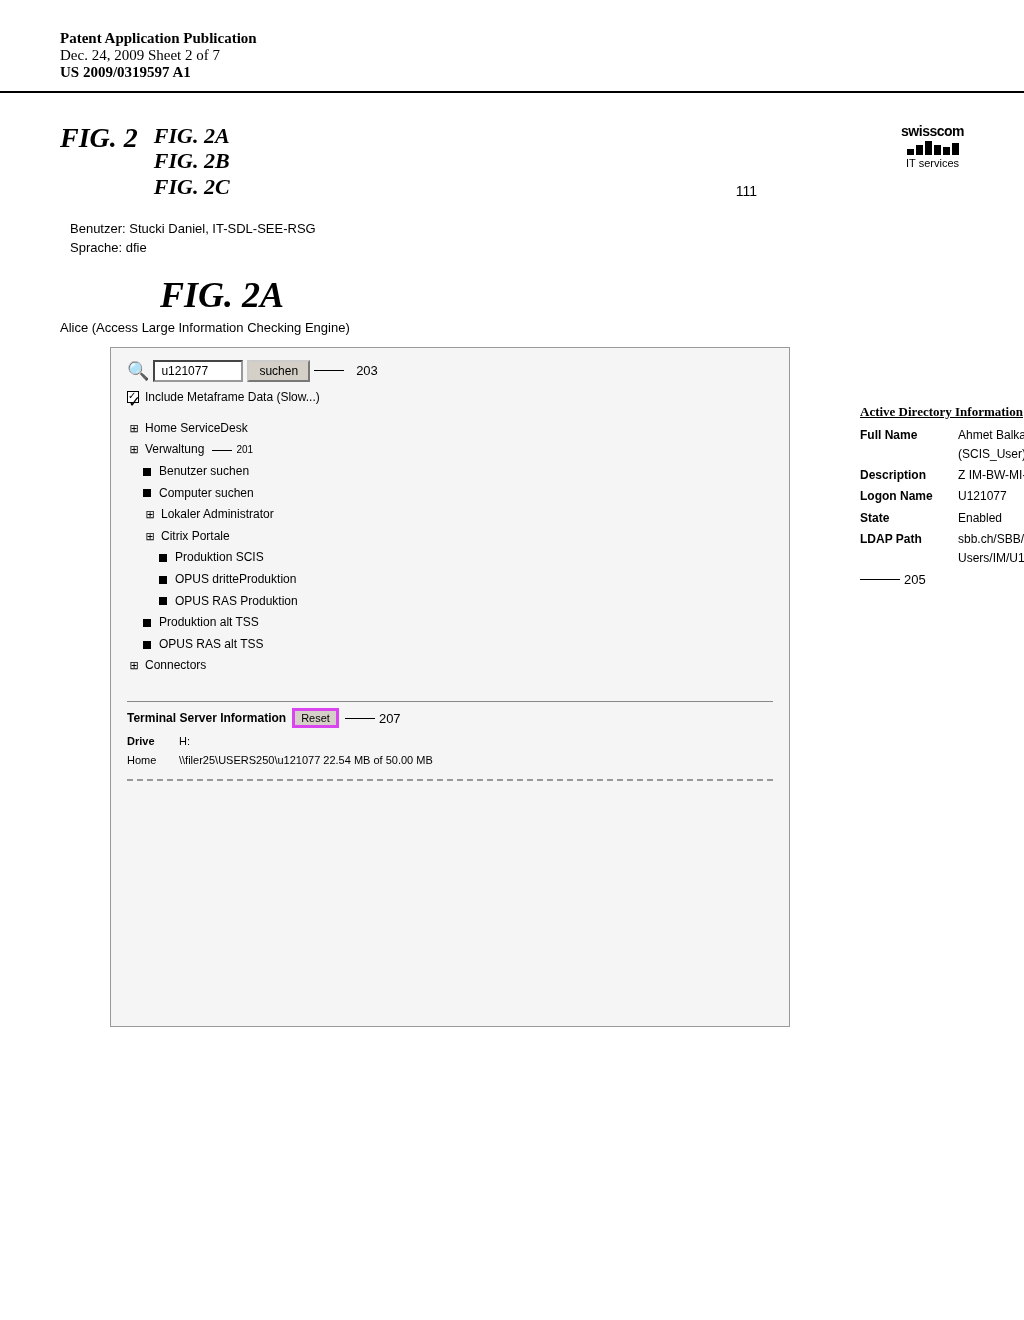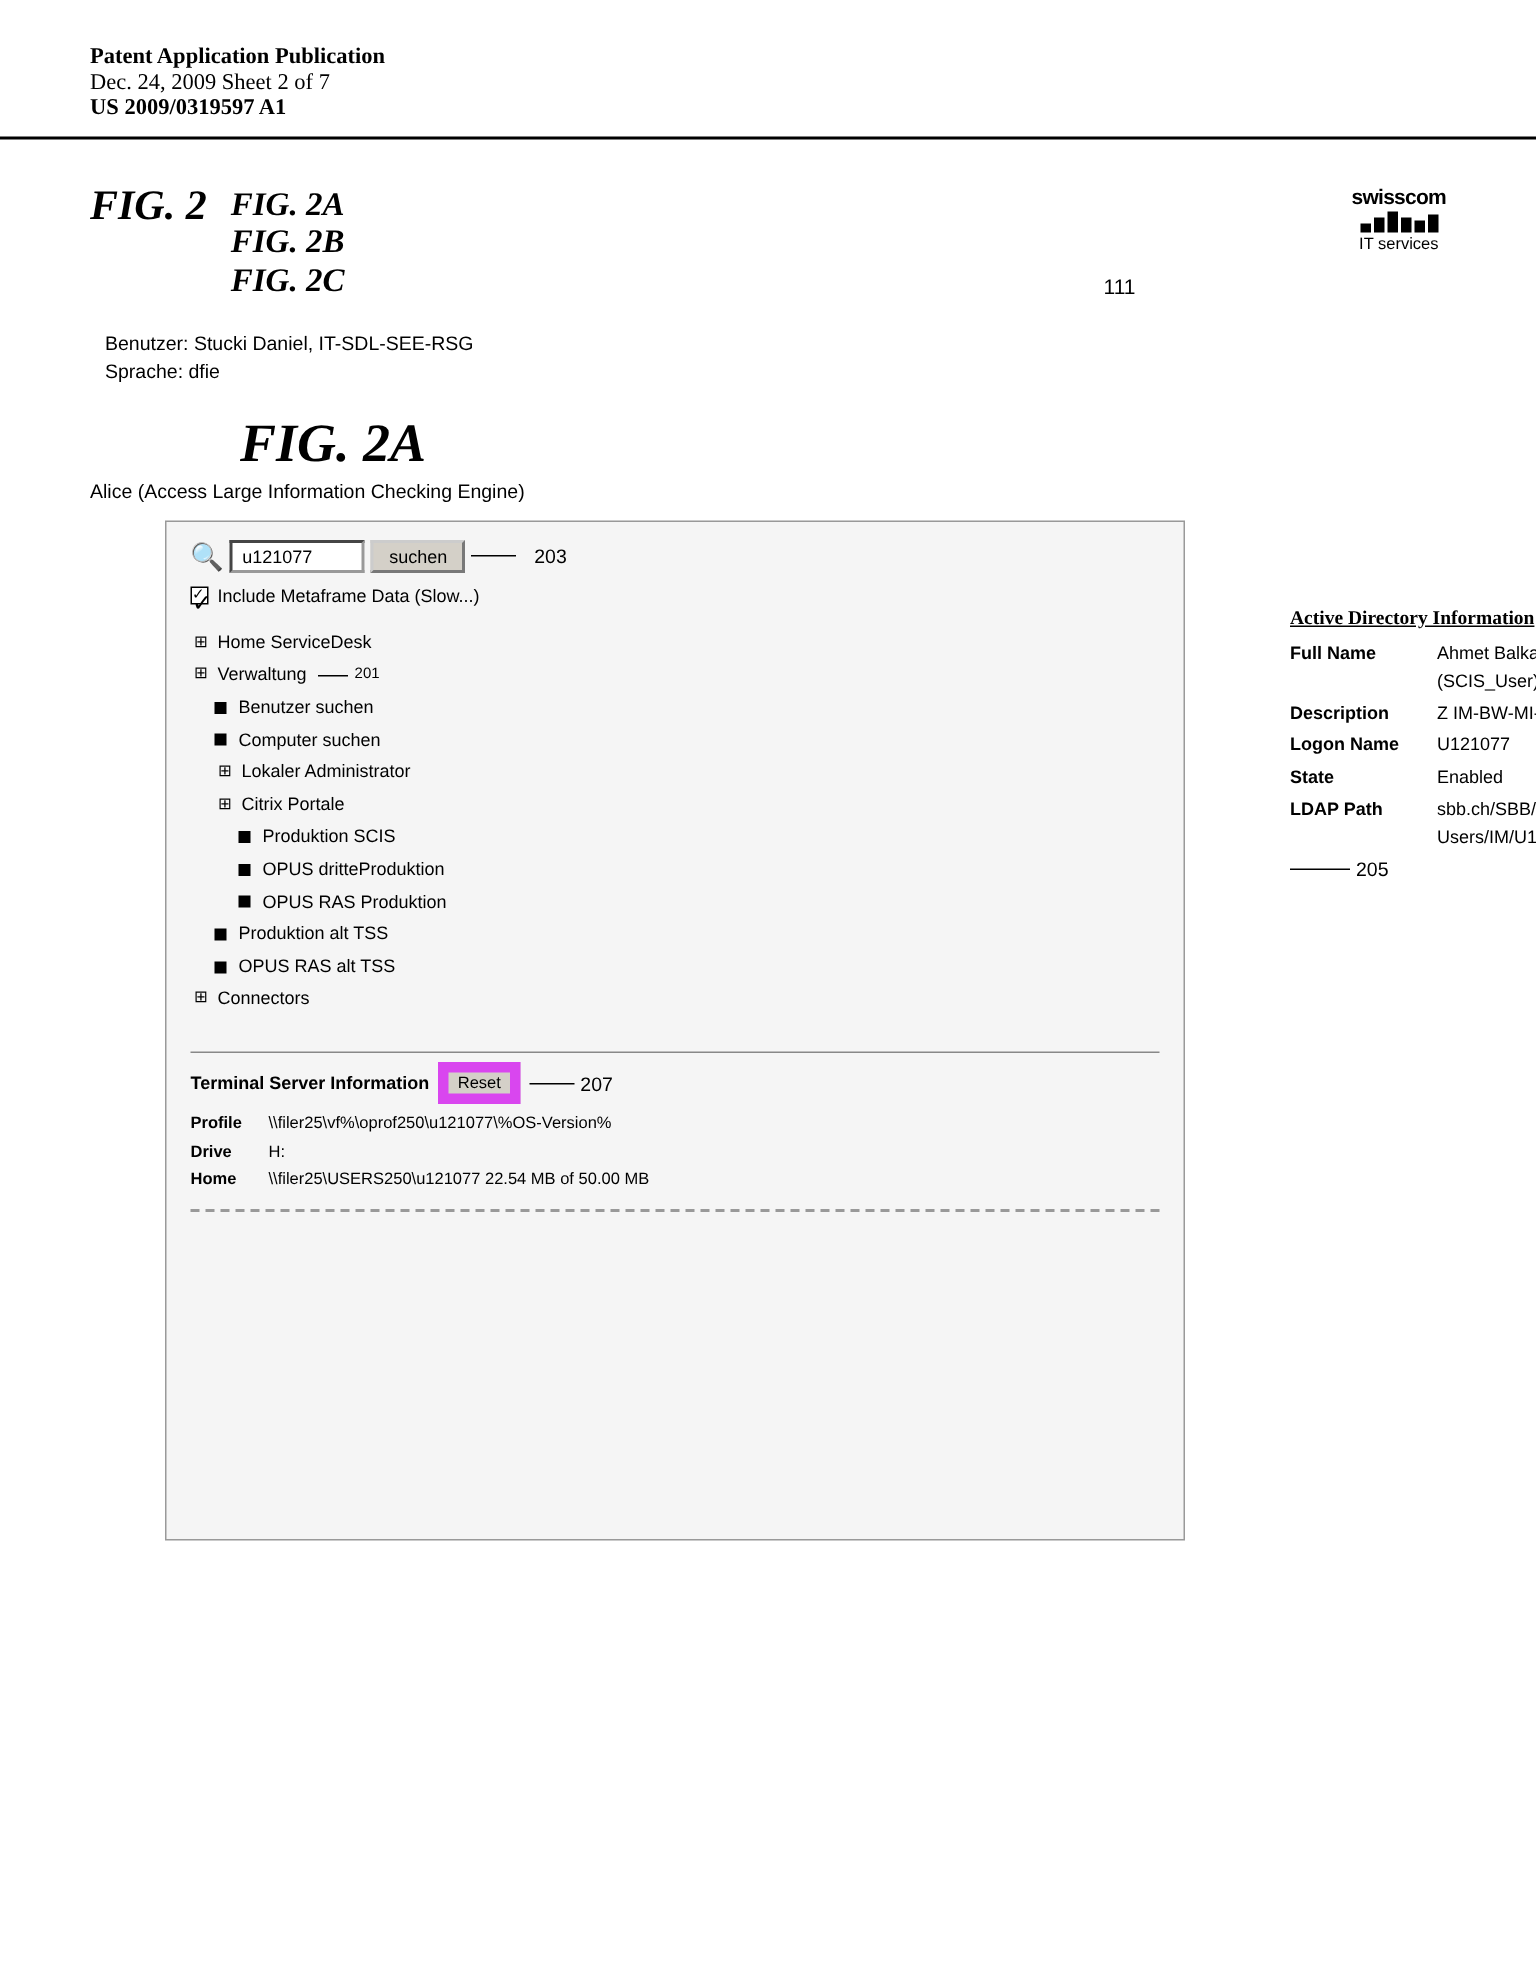--- a/index.html
+++ b/index.html
@@ -235,21 +235,21 @@
 
     
     .ref-207 {
       font-size: 13px;
       font-family: Arial, sans-serif;
     }
 
     
     .reset-button {
       display: inline-block;
-      border: 7px solid #d946ef;
+      border: 3px solid #d946ef;
       background: #d4d0c8;
       padding: 1px 6px;
       font-size: 11px;
       font-family: Arial, sans-serif;
       cursor: pointer;
     }
 
     .main-content {
       position: relative;
       display: flex;
@@ -431,29 +431,25 @@
             <span style="font-weight:bold;font-size:12px;font-family:Arial,sans-serif;">Terminal Server Information</span>
             <button class="reset-button">Reset</button>
             <span style="display:inline-flex;align-items:center;gap:4px;">
               <span class="line-connector" style="width:30px;"></span>
               <span class="ref-207">207</span>
             </span>
           </div>
 
           <div style="font-size:11px;font-family:Arial,sans-serif;line-height:1.7;">
             <div style="display:flex;gap:8px;">
-              <span style="font-weight:bold;min-width:44px;">Profile</span>
-              <span>\\filer25\vf%\oprof250\u121077\%OS-Version%</span>
-            </div>
-            <div style="display:flex;gap:8px;">
               <span style="font-weight:bold;min-width:44px;">Drive</span>
               <span>H:</span>
             </div>
             <div style="display:flex;gap:8px;">
-              <span style="font-weight:bold;min-width:44px;">Home</span>
+              <span style="font-weight:normal;min-width:44px;">Home</span>
               <span>\\filer25\USERS250\u121077 22.54 MB of 50.00 MB</span>
             </div>
           </div>
         </div>
 
         <div style="border-bottom: 2px dashed #999; margin-top:10px;"></div>
 
       </div>
 
     </div>

